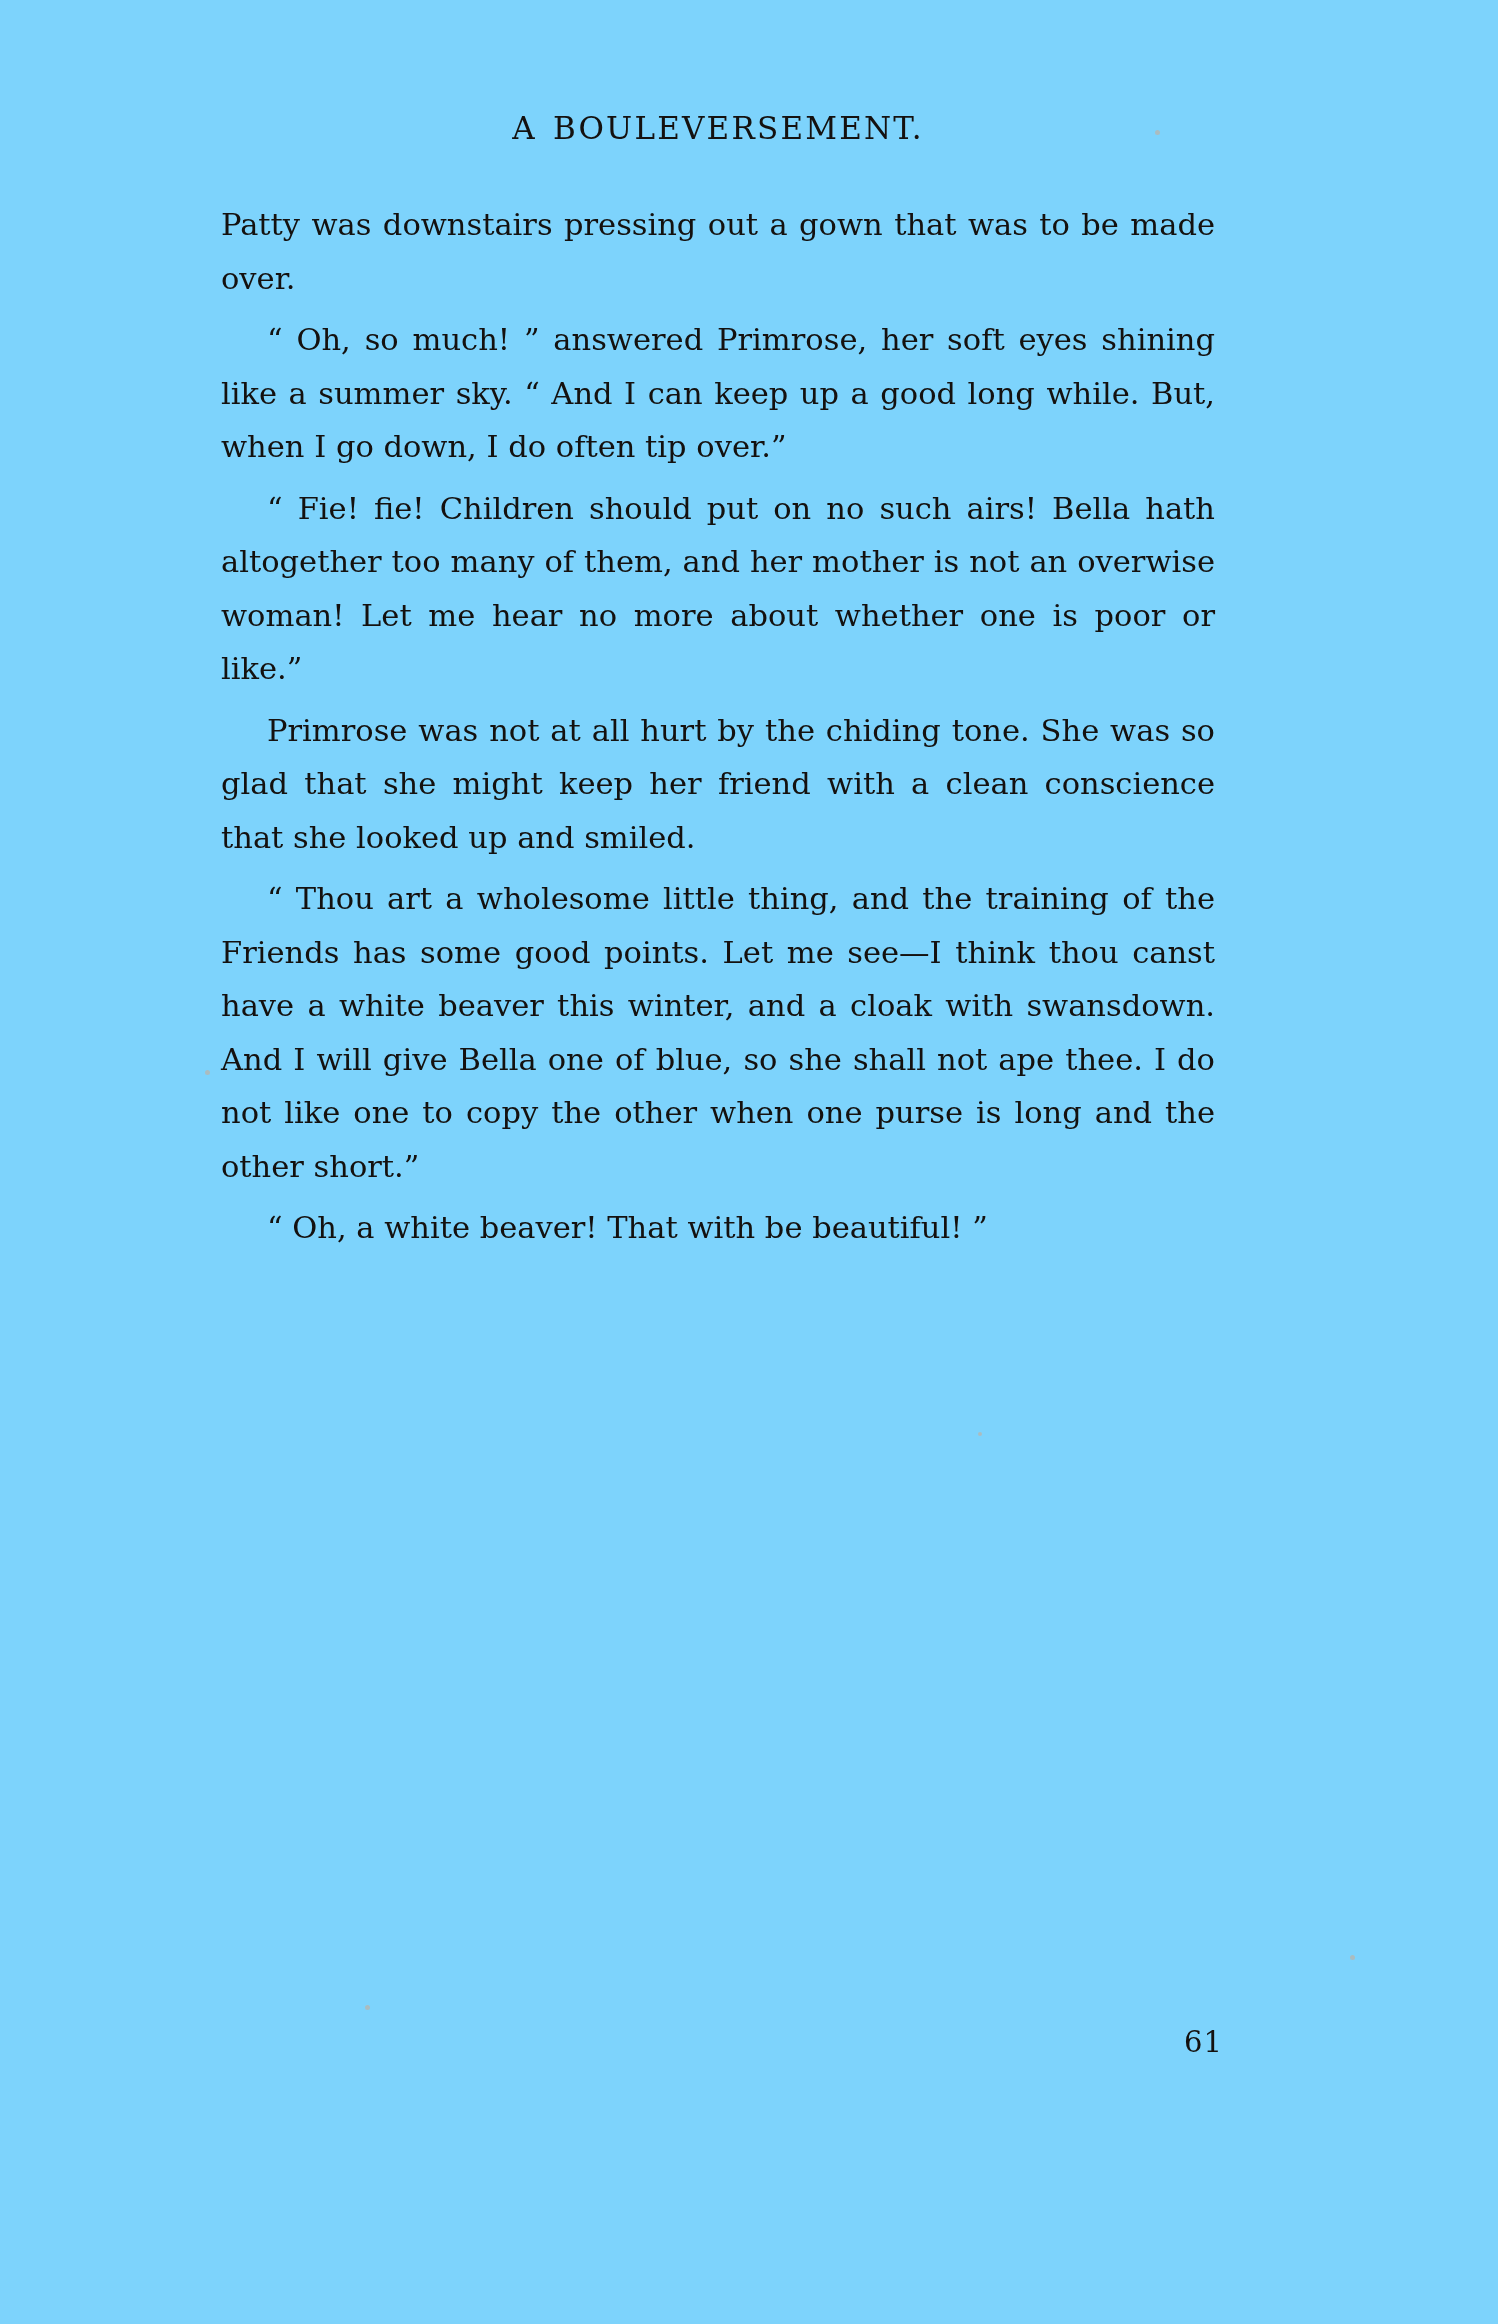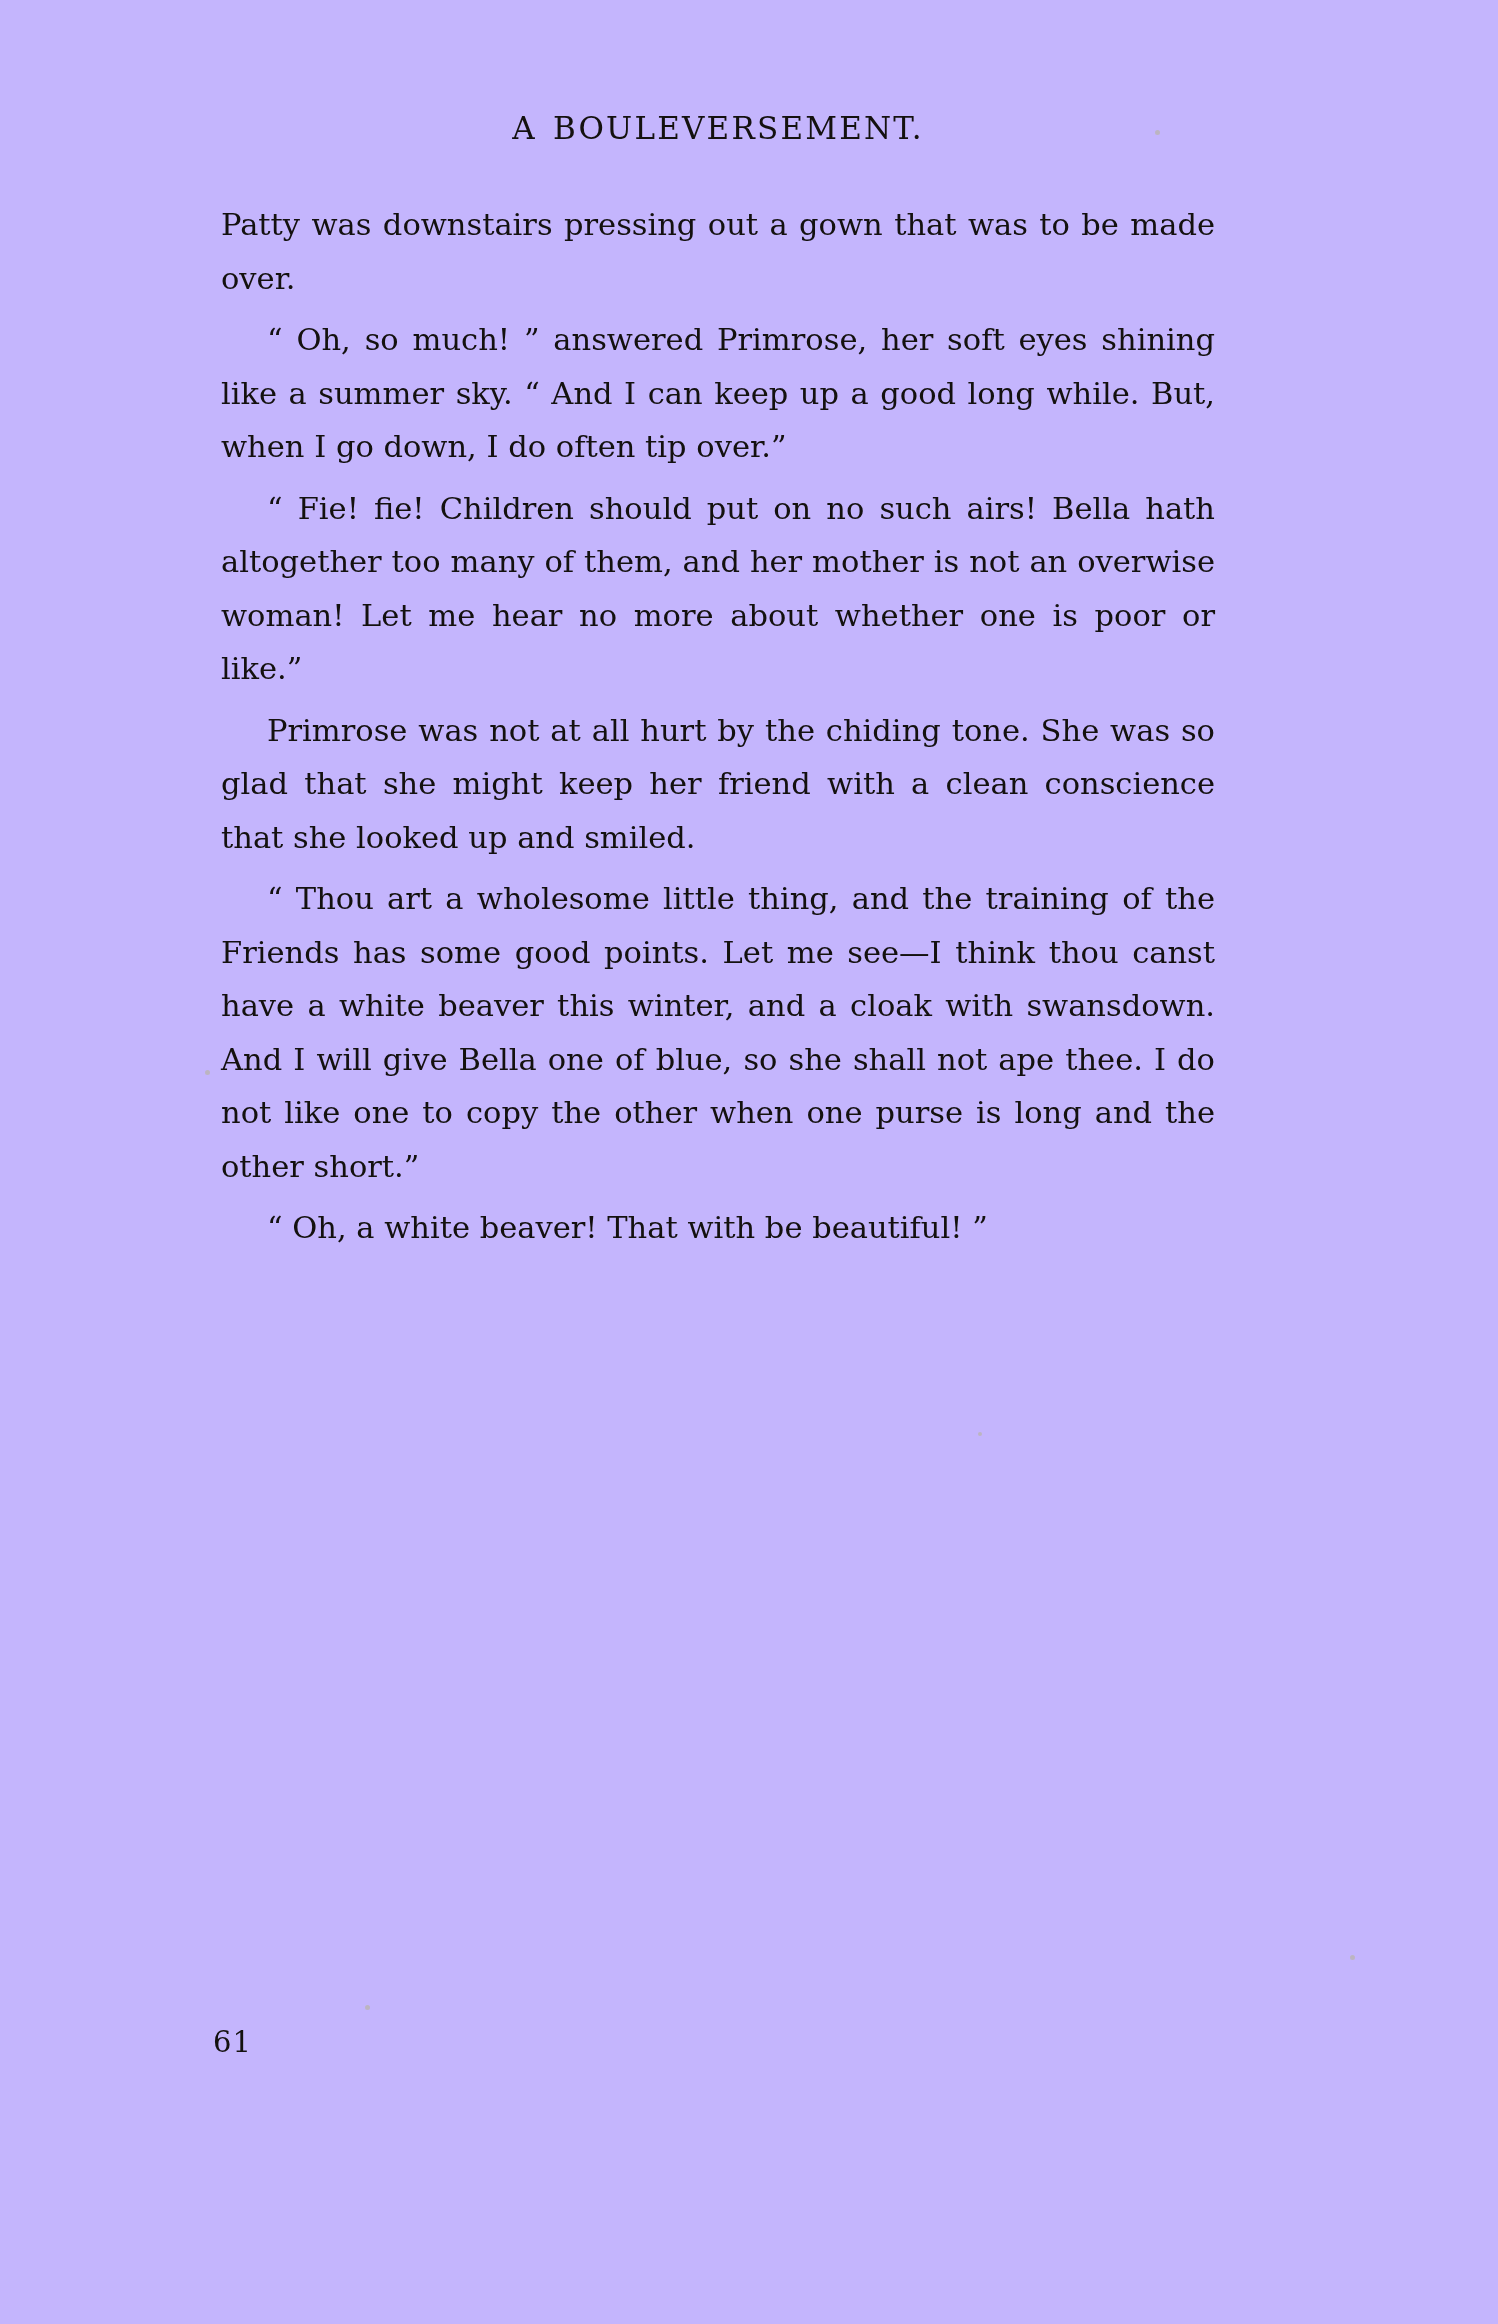--- a/index.html
+++ b/index.html
@@ -11,21 +11,21 @@
     width: 1498px;
     height: 2324px;
     overflow: hidden;
     font-family: "DejaVu Serif", serif;
     color: #1a1a1a;
   }
   .page {
     position: relative;
     width: 1498px;
     height: 2324px;
-    background: #c4b5fd;
+    background: #7dd3fc;
   }
   .page-inner {
     position: absolute;
     left: 213px;
     top: 110px;
     width: 1010px;
   }
   .running-head {
     text-align: center;
     font-family: "DejaVu Serif", serif;
@@ -49,21 +49,21 @@
     text-indent: 46px;
   }
   .body-text p.no-indent {
     text-indent: 0;
   }
   .folio {
     position: absolute;
     left: 0;
     top: 1915px;
     width: 1010px;
-    text-align: left;
+    text-align: right;
     font-family: "DejaVu Serif", serif;
     font-size: 29px;
     color: #14110f;
     letter-spacing: 1px;
   }
   
   .speckle {
     position: absolute;
     background: #b9b4ac;
     border-radius: 50%;

